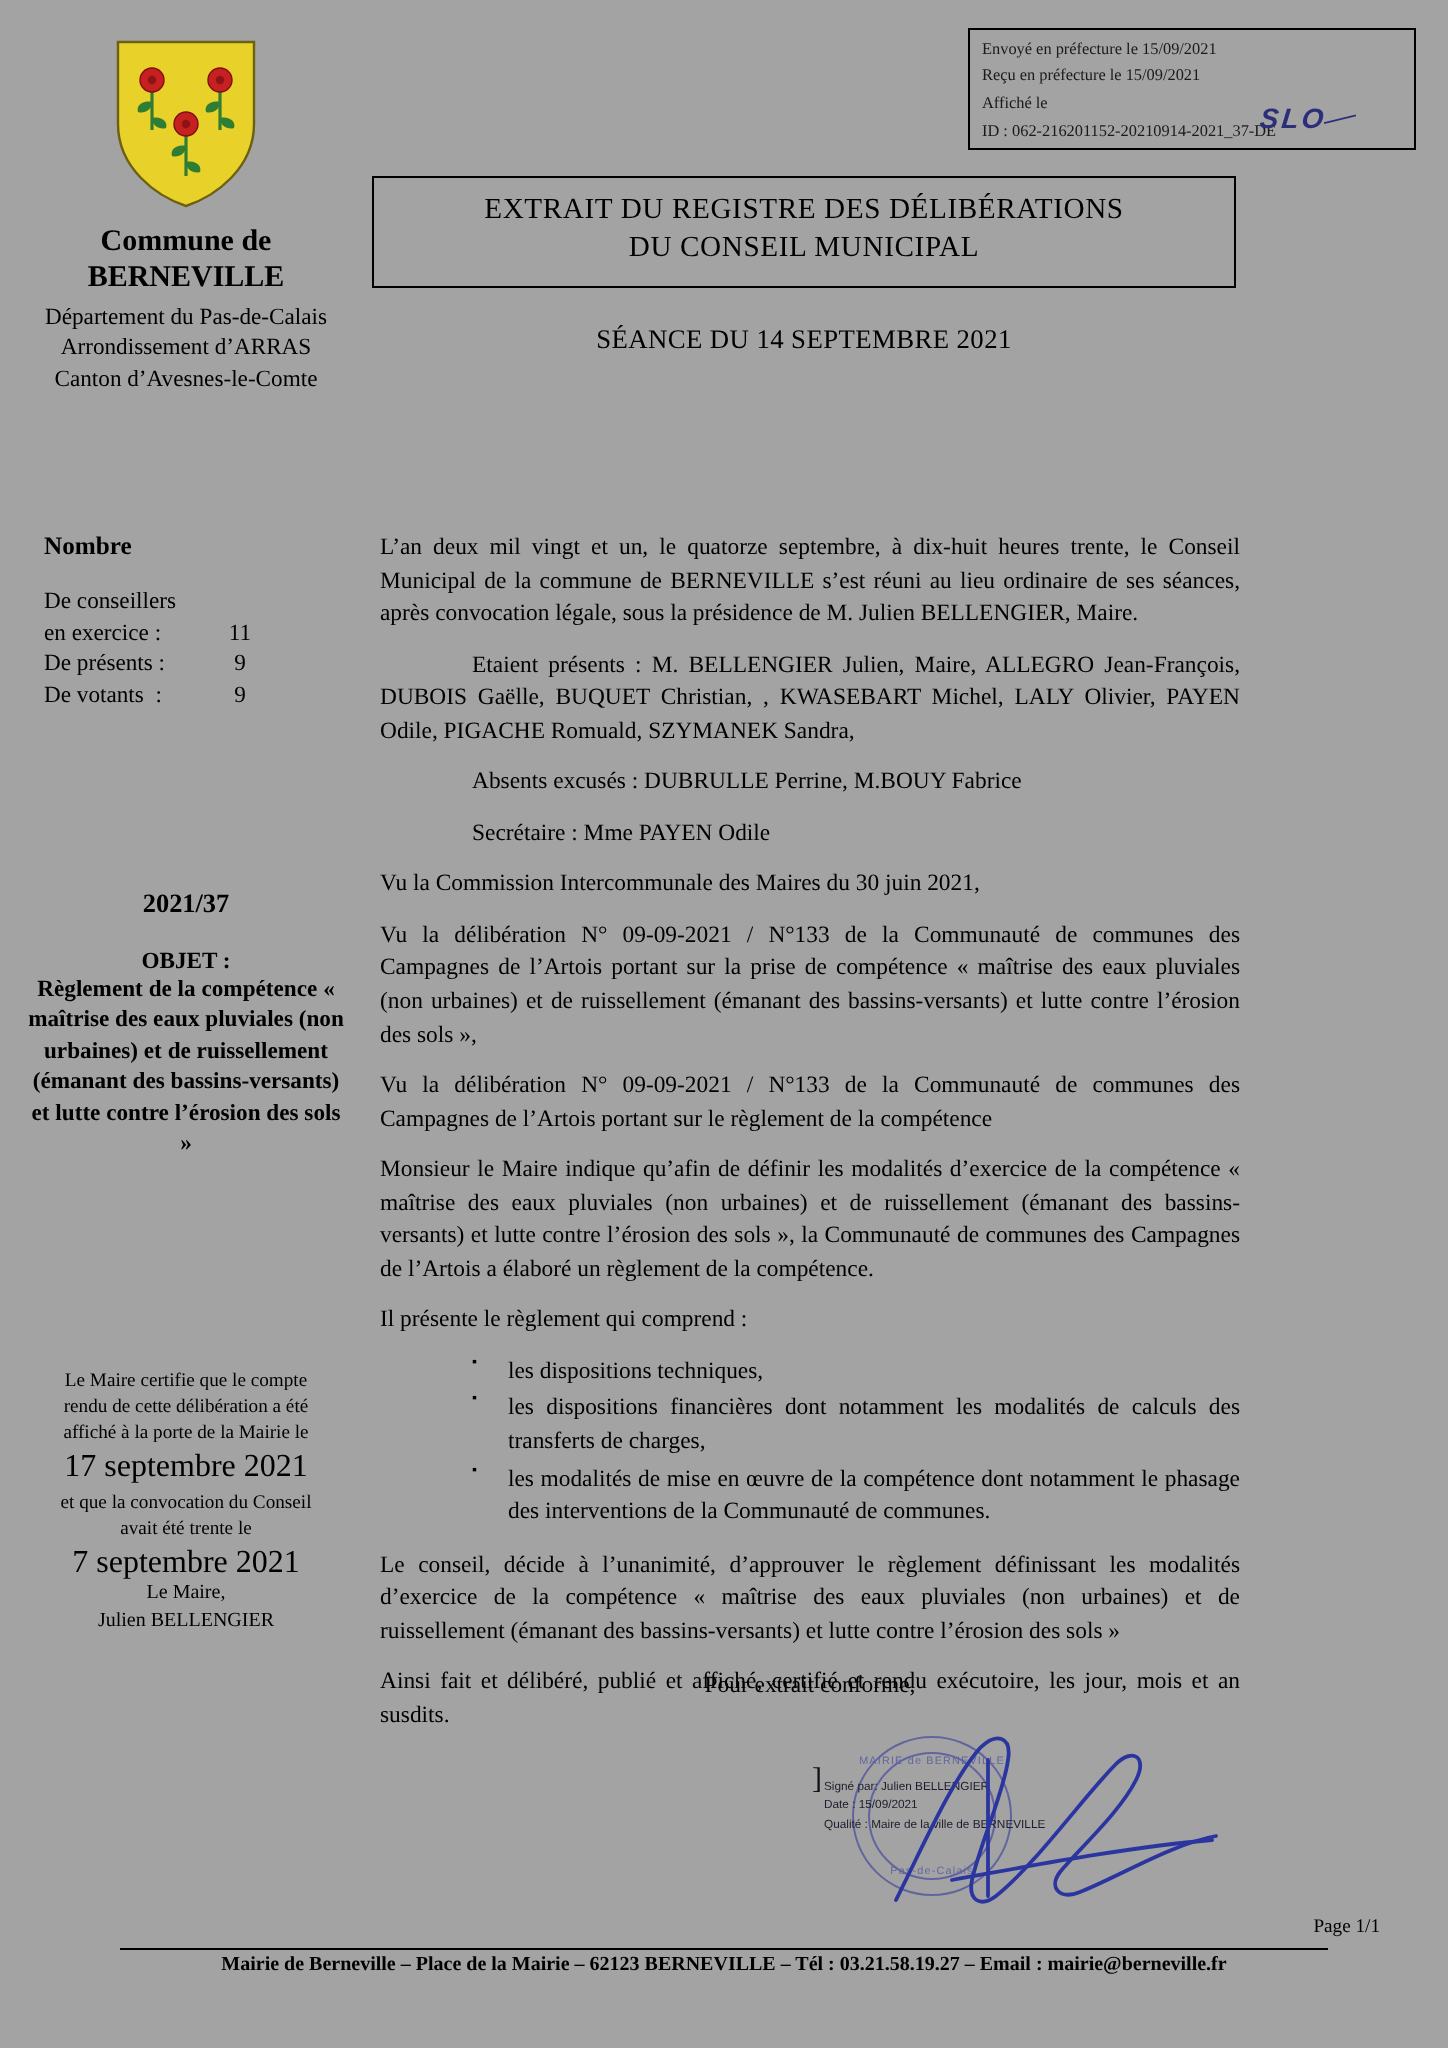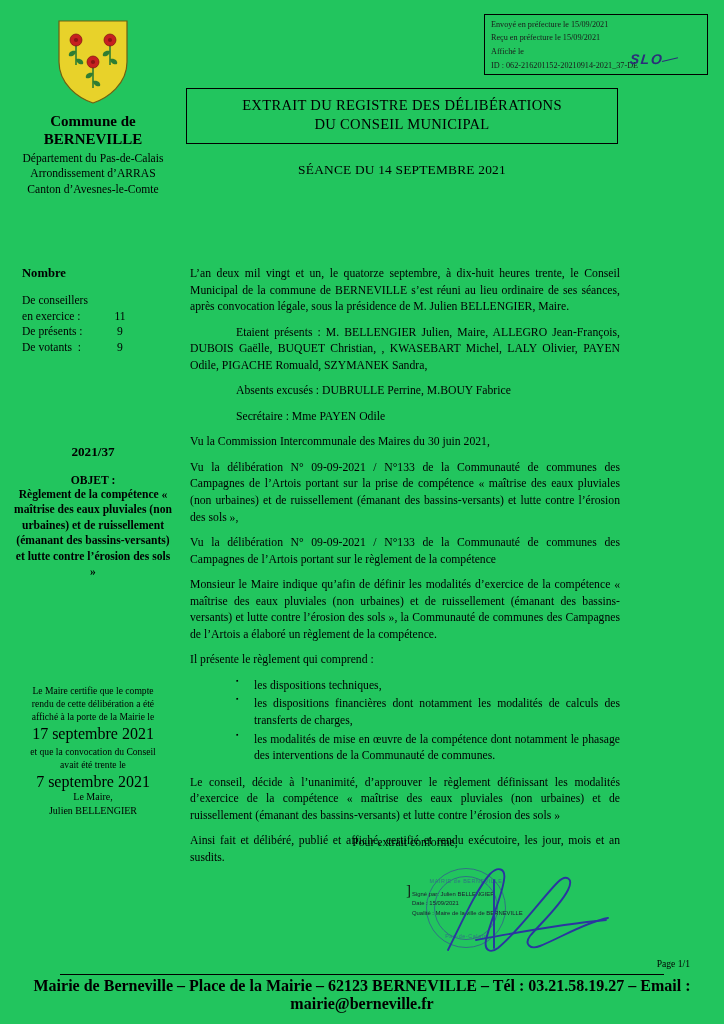--- a/index.html
+++ b/index.html
@@ -10,21 +10,21 @@
   }
   body {
     font-family: "Liberation Serif", "DejaVu Serif", serif;
     color: #000000;
   }
   .page {
     position: relative;
     width: 724px;
     height: 1024px;
     overflow: hidden;
-    background: #22c55e;
+    background: #a3a3a3;
   }
 
   
   .prefecture-box {
     position: absolute;
     left: 484px;
     top: 14px;
     width: 224px;
     height: 61px;
     border: 1px solid #000;
@@ -306,21 +306,21 @@
     top: 974px;
     width: 604px;
     border-top: 1px solid #000;
   }
   .footer-text {
     position: absolute;
     left: 0;
     top: 977px;
     width: 724px;
     text-align: center;
-    font-size: 16px;
+    font-size: 10px;
     font-weight: bold;
   }
 </style>
 </head>
 <body>
 
 <div class="page">
 
   <div class="prefecture-box">
     <div class="pline">Envoyé en préfecture le 15/09/2021</div>

